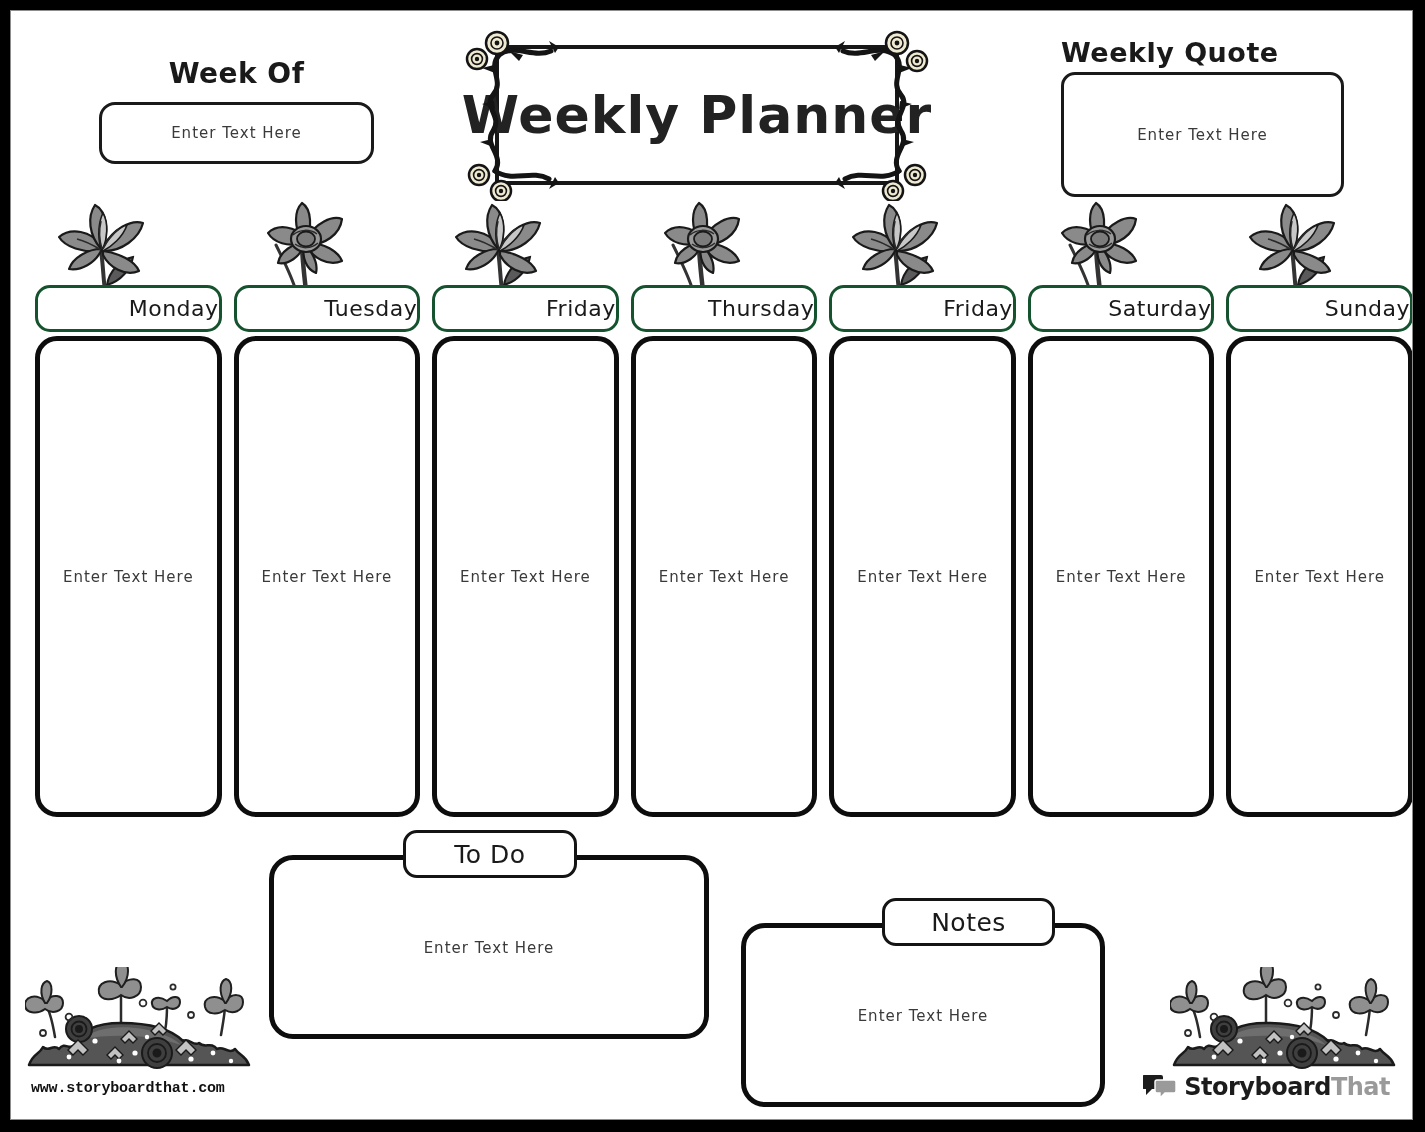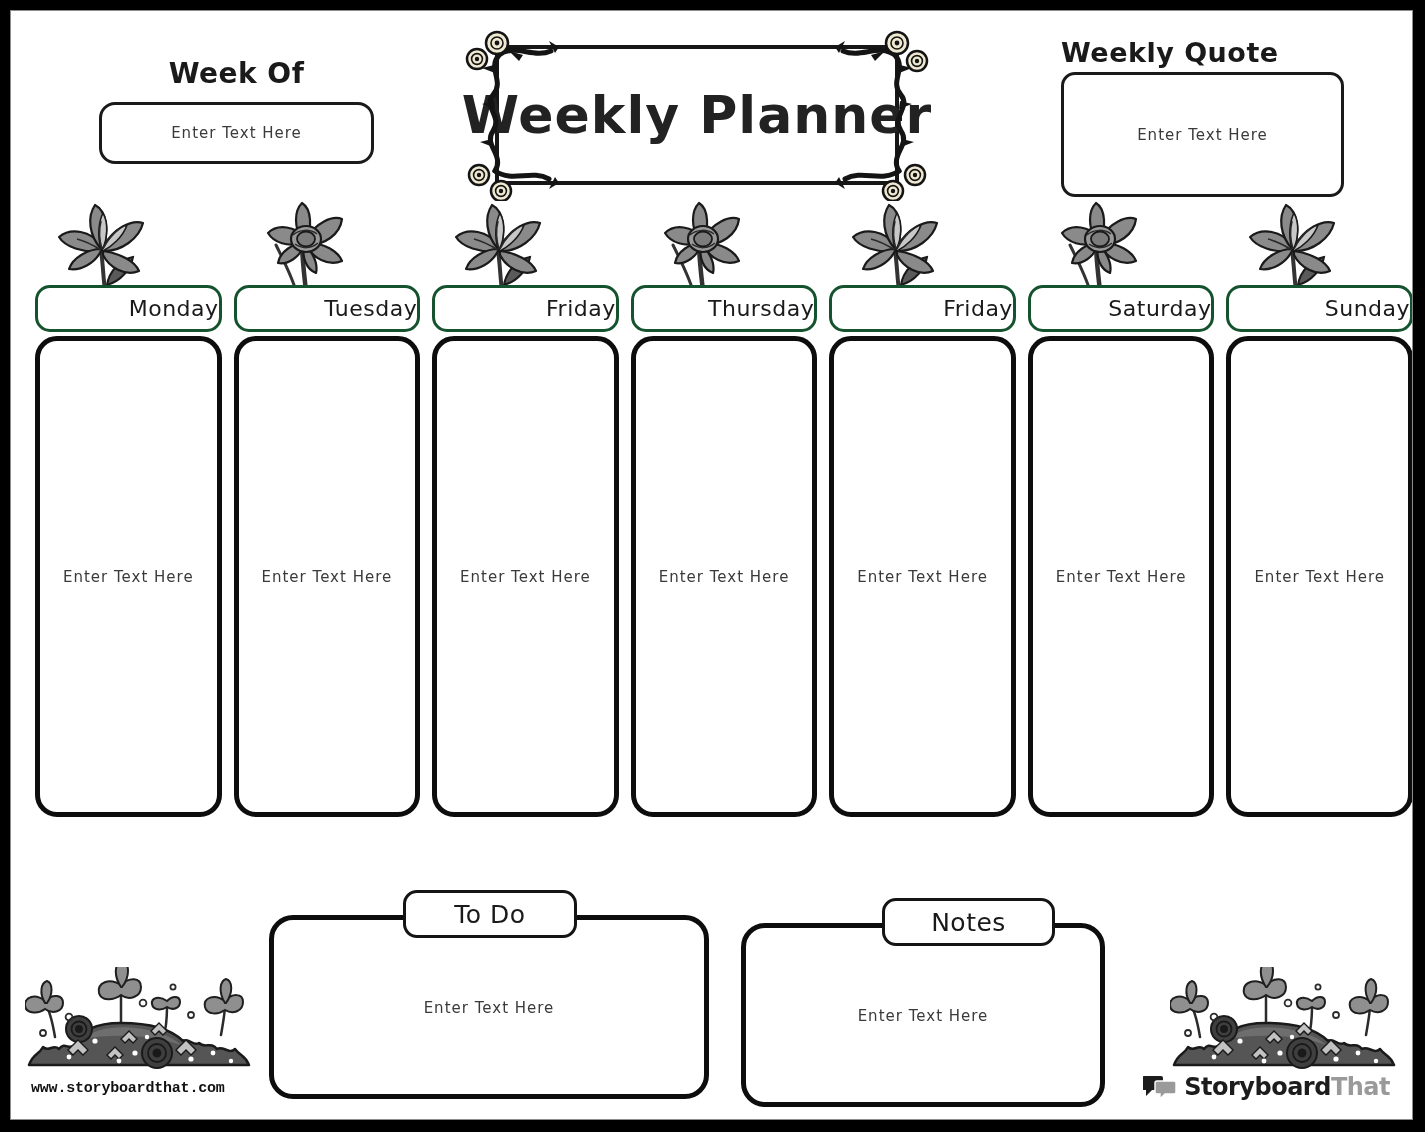--- a/index.html
+++ b/index.html
@@ -173,21 +173,21 @@
   .flower-lily { left: 18px; width: 104px; height: 92px; }
   .flower-daffodil { left: 28px; width: 94px; height: 92px; }
 
   
   .bottom-box {
     position: absolute;
     border: 5px solid #0d0d0d;
     border-radius: 24px;
     background: #fff;
   }
-  #todo-box { left: 258px; top: 904px; width: 440px; height: 184px; }
+  #todo-box { left: 258px; top: 844px; width: 440px; height: 184px; }
   #notes-box { left: 730px; top: 912px; width: 364px; height: 184px; }
 
   .bottom-tab {
     position: absolute;
     top: -30px;
     height: 48px;
     border: 3px solid #141414;
     border-radius: 14px;
     background: #fff;
     display: flex;
@@ -227,21 +227,20 @@
     font-family: Liberation Mono, monospace;
     font-size: 15px;
     font-weight: bold;
     color: #111;
     letter-spacing: -0.2px;
   }
   #brand {
     position: absolute;
     right: 22px; bottom: 18px;
     display: flex;
-    align-items: center;
     gap: 7px;
   }
   #brand-text {
     font-family: "DejaVu Sans", sans-serif;
     font-size: 24px;
     font-weight: bold;
     letter-spacing: -0.5px;
   }
   .brand-dark { color: #1c1c1c; }
   .brand-gray { color: #9a9a9a; }

